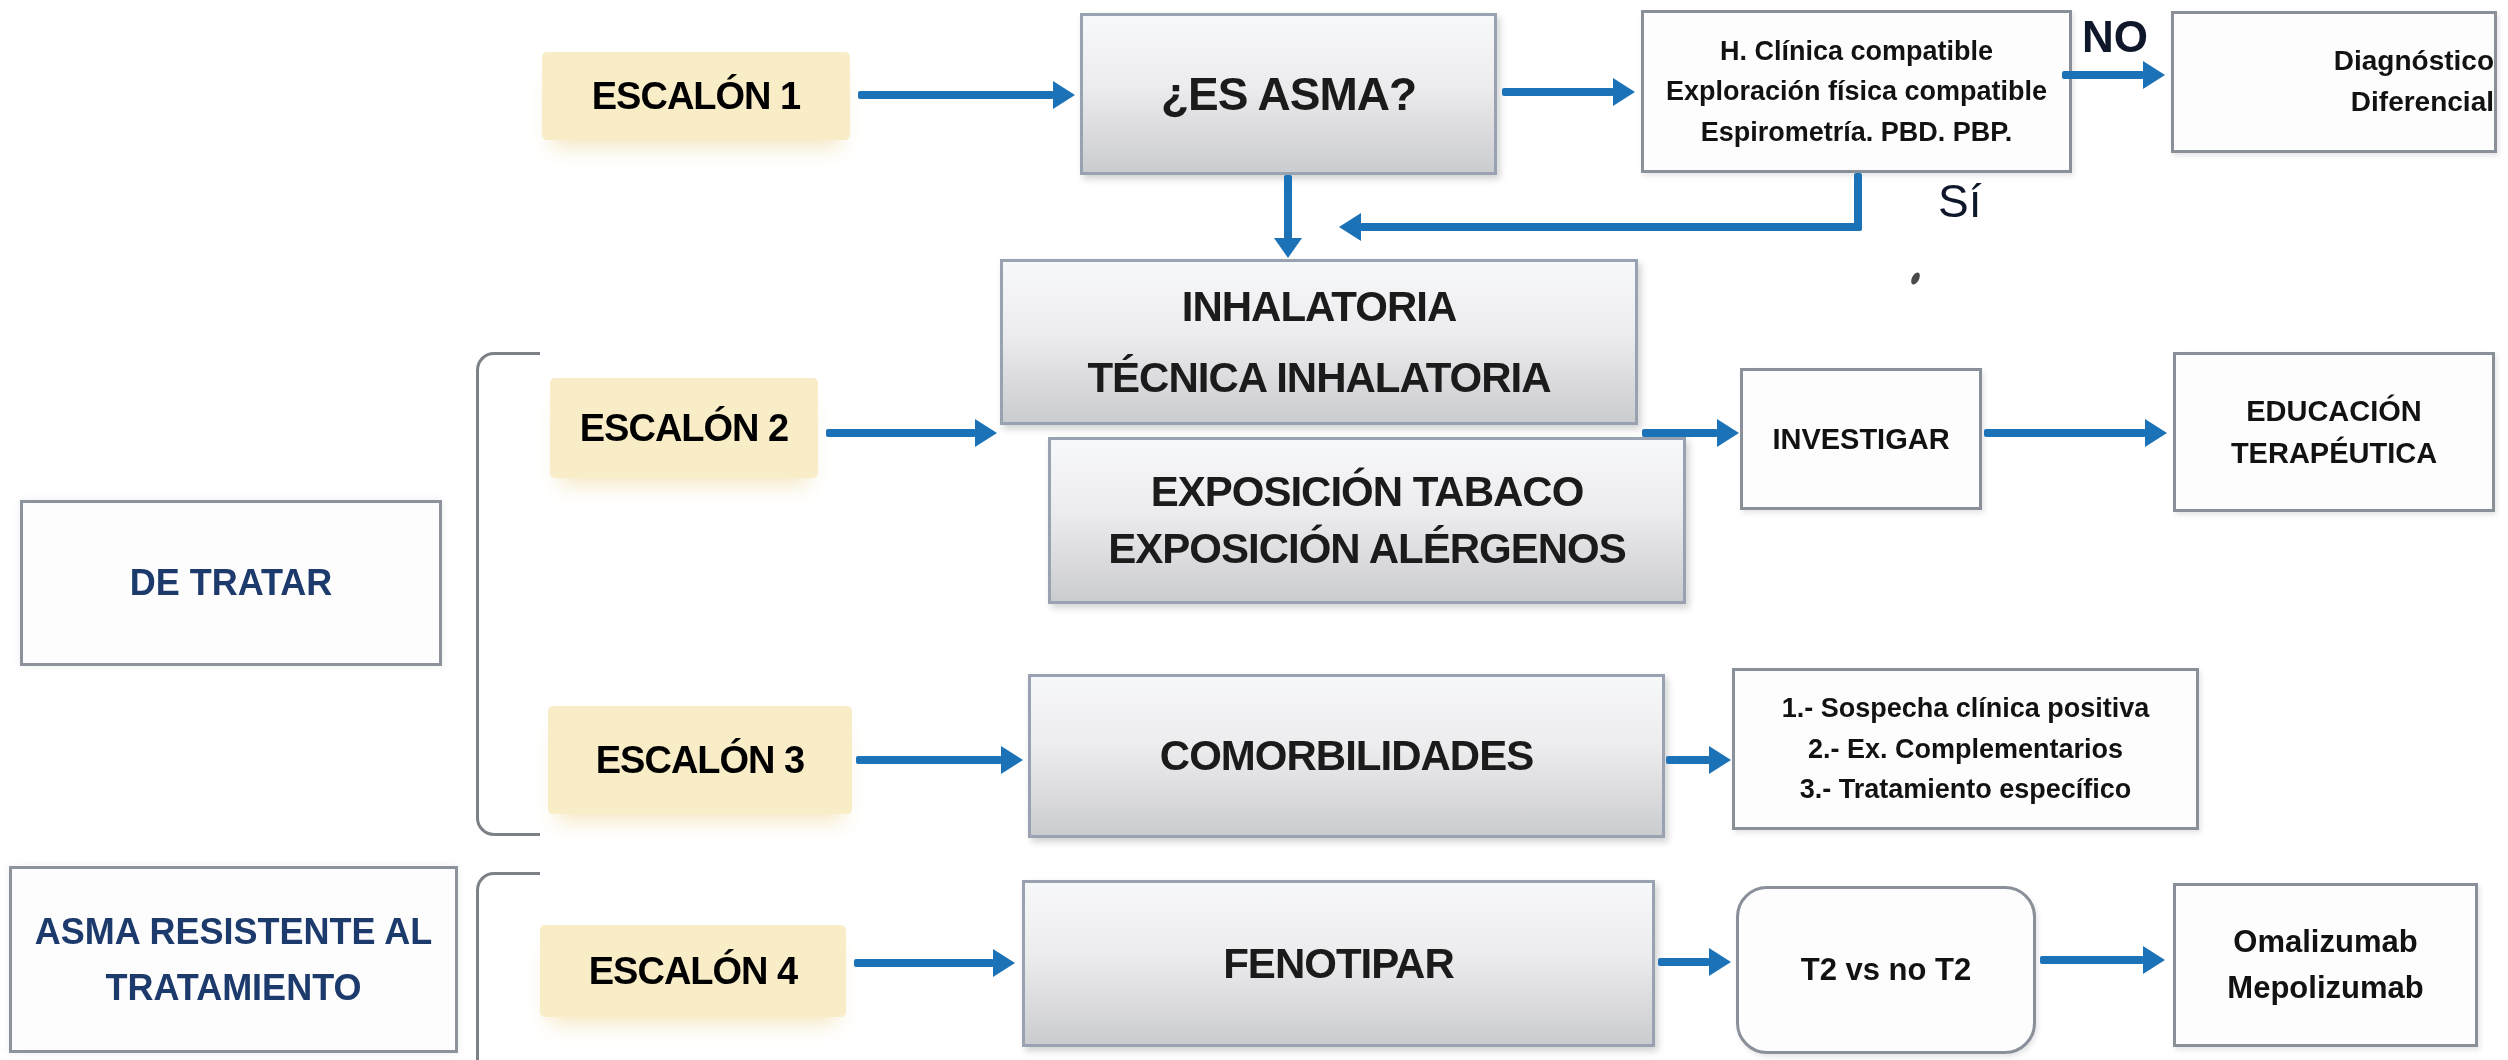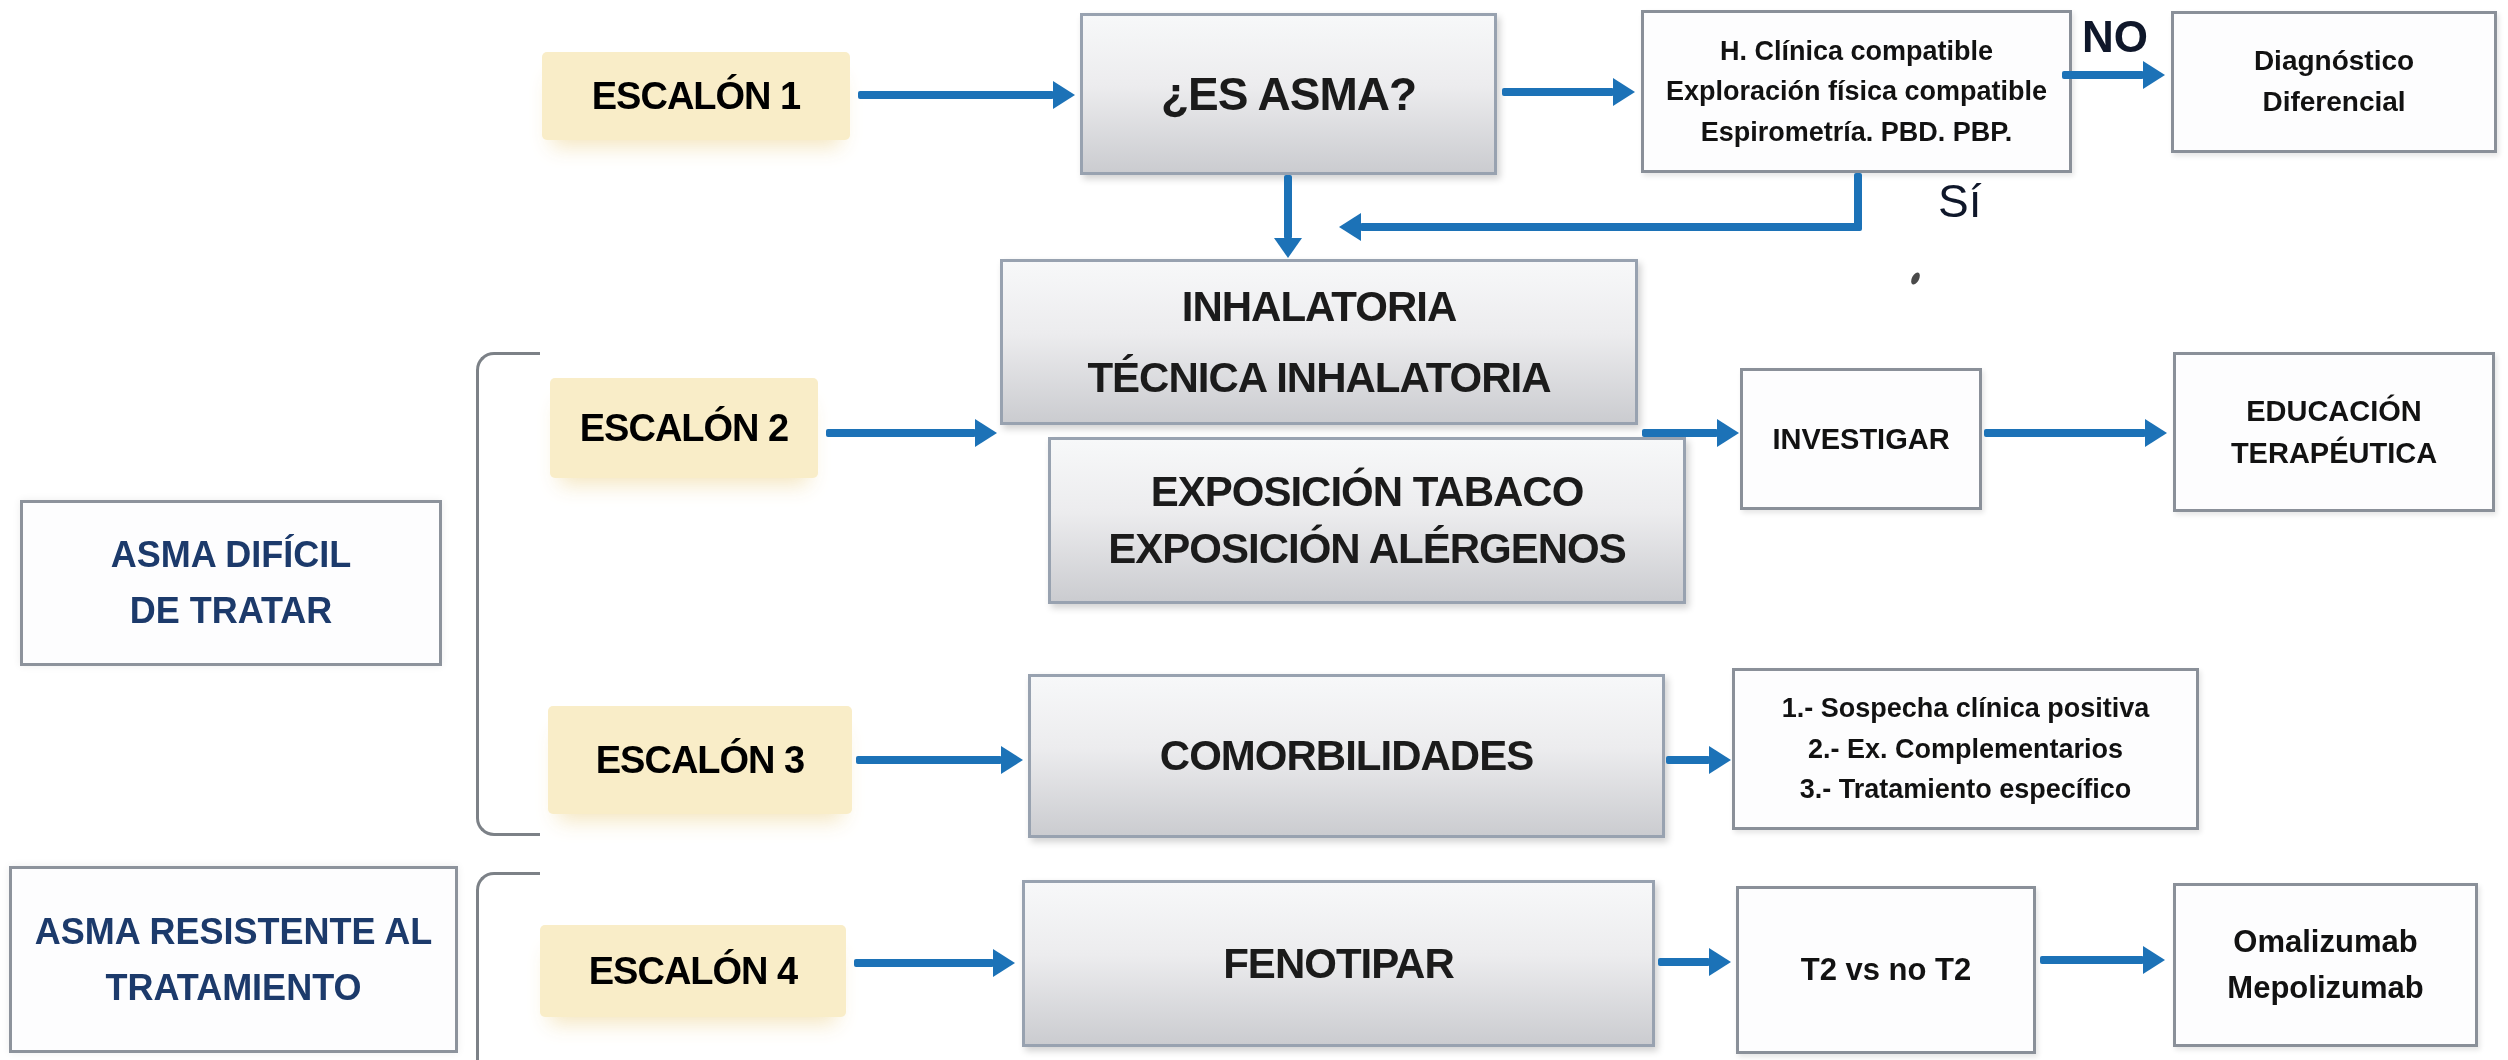--- a/index.html
+++ b/index.html
@@ -59,21 +59,21 @@
     border-left:3px solid #7c8187; border-top:3px solid #7c8187;
     border-top-left-radius:18px;
   }
   .bracket.closed { border-bottom:3px solid #7c8187; border-bottom-left-radius:18px; }
   
   .red-label { position:absolute; color:#0f172a; }
   .no-label { font-weight:bold; font-size:44px; letter-spacing:0; }
   .si-label { font-weight:normal; font-size:46px; }
   .speck { position:absolute; width:7px; height:13px; background:#4a4a4a; border-radius:50%; transform:rotate(28deg); }
   .fs27 { font-size:27px; line-height:1.5; }
-  .fs28 { font-size:28px; line-height:1.45; }
+  .fs28 { font-size:28px; line-height:1.45;align-items:flex-end; }
   .fs29 { font-size:29px; line-height:1.45; }
   .fs31 { font-size:31px; line-height:1.5; }
   .fs42 { font-size:42px; }
   .fs46 { font-size:46px; }
   .lh-wide { line-height:1.7; }
   .lh-mid  { line-height:1.35;margin-left:48px; }
 </style>
 </head>
 <body>
 
@@ -110,21 +110,20 @@
   <div class="arrow-h head-left" style="left:1360px; top:223px; width:502px;"></div>
   <div class="red-label si-label" style="left:1938px; top:174px;">Sí</div>
 
   <div class="arrow-v" style="left:1284px; top:175px; height:64px;"></div>
 
   <div class="speck" style="left:1912px; top:272px;"></div>
 
   <div class="bracket closed" style="left:476px; top:352px; height:484px;"></div>
 
   <div class="navy-box" style="left:20px; top:500px; width:422px; height:166px;">
-    <span>ASMA DIFÍCIL</span>
     <span>DE TRATAR</span>
   </div>
 
   <div class="bracket" style="left:476px; top:872px; height:188px;"></div>
 
   <div class="navy-box" style="left:9px; top:866px; width:449px; height:187px;text-align:right;">
     <span>ASMA RESISTENTE AL</span>
     <span>TRATAMIENTO</span>
   </div>
 
@@ -180,21 +179,21 @@
   </div>
 
   <div class="arrow-h" style="left:854px; top:959px; width:140px;"></div>
 
   <div class="gray-box fs42" style="left:1022px; top:880px; width:633px; height:167px;">
     <span>FENOTIPAR</span>
   </div>
 
   <div class="arrow-h" style="left:1658px; top:958px; width:52px;"></div>
 
-  <div class="white-box fs31" style="left:1736px; top:886px; width:300px; height:168px;">
+  <div class="white-box fs31" style="left:1736px; top:886px; width:300px; height:168px;border-radius:31px;">
     <span>T2 vs no T2</span>
   </div>
 
   <div class="arrow-h" style="left:2040px; top:956px; width:104px;"></div>
 
   <div class="white-box fs31" style="left:2173px; top:883px; width:305px; height:164px;">
     <span>Omalizumab</span>
     <span>Mepolizumab</span>
   </div>
 

